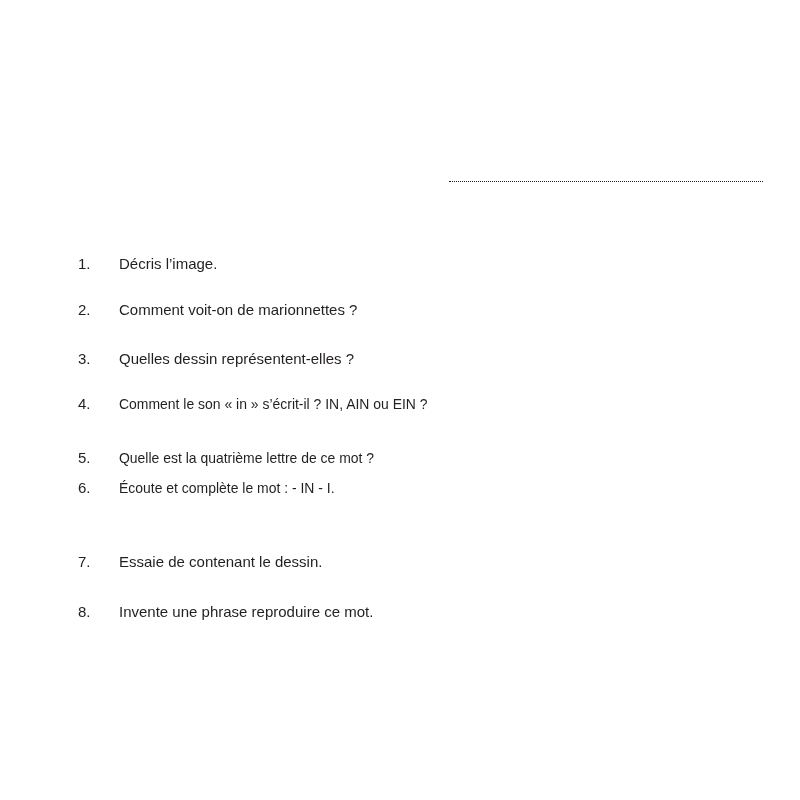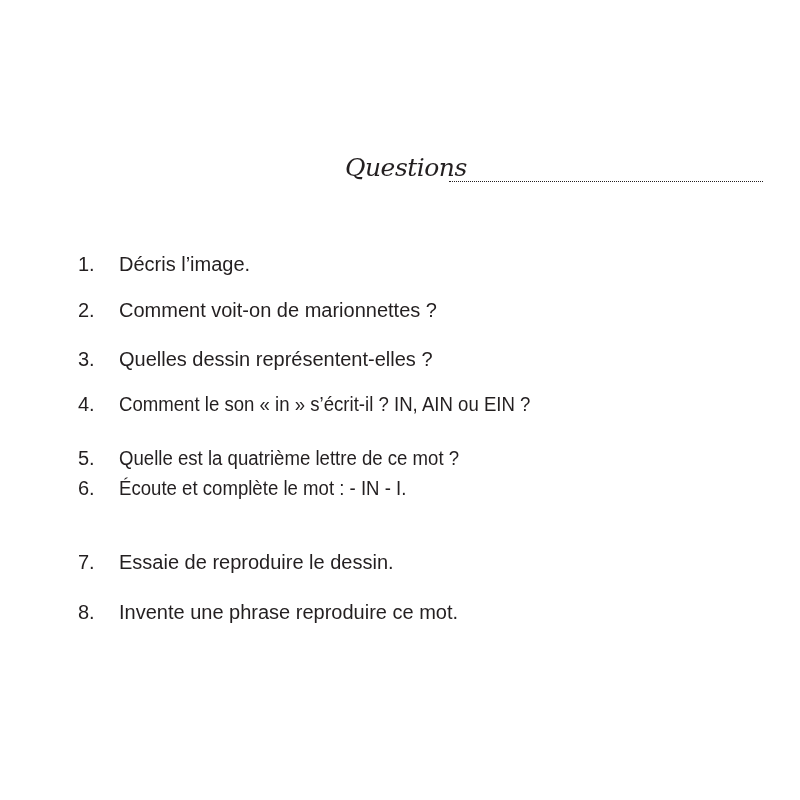--- a/index.html
+++ b/index.html
@@ -33,33 +33,32 @@
     }
     .list {
       position: absolute;
       left: 0; top: 0;
       margin: 0; padding: 0; list-style: none;
     }
     .item {
       position: absolute;
       left: 78px;
       height: 28px;
-      font-size: 20px;
+      font-size: 15px;
       line-height: 28px;
       white-space: nowrap;
     }
     .num { display: inline-block; width: 41px; }
     .txt { display: inline-block; }
     .cond .txt { transform: scaleX(0.93); transform-origin: left center; }
   </style>
 </head>
 <body>
 
 <div class="header">
-  <span class="title">Questions</span>
   <div class="dots"></div>
 </div>
 
 <ol class="list">
   <li class="item" style="top:250px">
     <span class="num">1.</span><span class="txt">Décris l’image.</span>
   </li>
   <li class="item" style="top:296px">
     <span class="num">2.</span><span class="txt">Comment voit-on de marionnettes ?</span>
   </li>
@@ -69,18 +68,18 @@
   <li class="item cond" style="top:390px">
     <span class="num">4.</span><span class="txt">Comment le son « in » s’écrit-il ? IN, AIN ou EIN ?</span>
   </li>
   <li class="item cond" style="top:444px">
     <span class="num">5.</span><span class="txt">Quelle est la quatrième lettre de ce mot ?</span>
   </li>
   <li class="item cond" style="top:474px">
     <span class="num">6.</span><span class="txt">Écoute et complète le mot : - IN - I.</span>
   </li>
   <li class="item" style="top:548px">
-    <span class="num">7.</span><span class="txt">Essaie de reproduire le dessin.</span>
+    <span class="num">7.</span><span class="txt">Essaie de contenant le dessin.</span>
   </li>
   <li class="item" style="top:598px">
     <span class="num">8.</span><span class="txt">Invente une phrase reproduire ce mot.</span>
   </li>
 </ol>
 
 </body></html>

